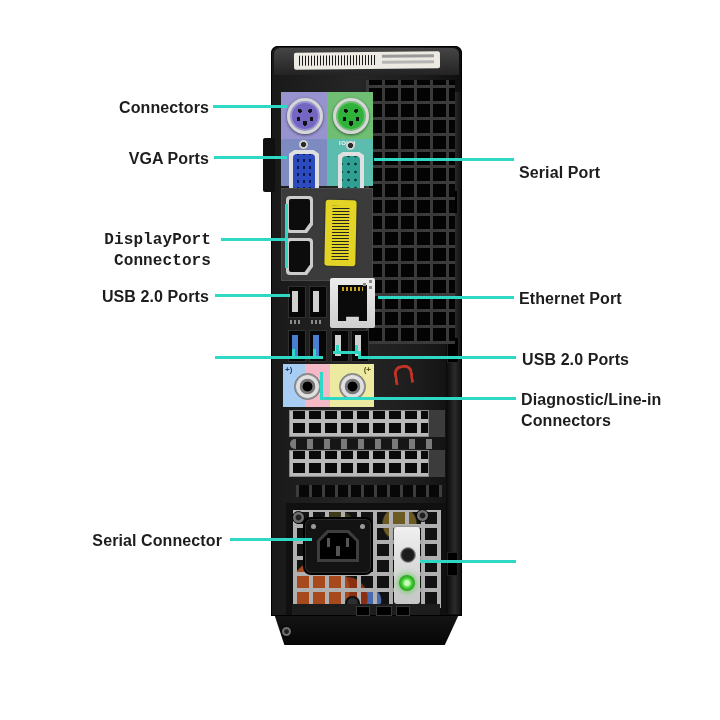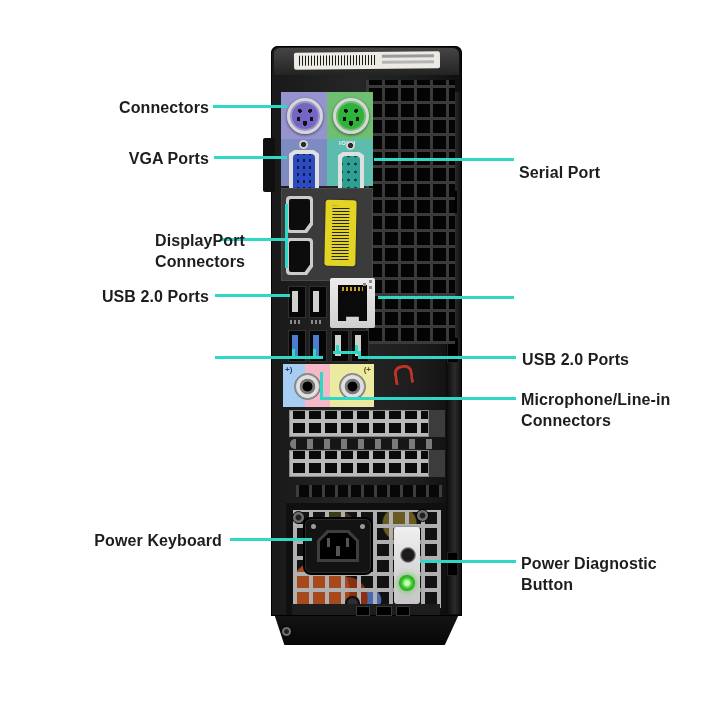--- a/index.html
+++ b/index.html
@@ -287,35 +287,34 @@
 
   <div class="lbl l" style="top:97px;right:511px;">
     <div>Connectors</div>
   </div>
   <div class="lbl l" style="top:148px;right:511px;">
     <div>VGA Ports</div>
   </div>
   <div class="lbl r" style="top:150px;left:519px;margin-top:12px;">
     <div>Serial Port</div>
   </div>
-  <div class="lbl l" style="top:230px;right:475px;">
+  <div class="lbl l" style="top:230px;right:509px;font-family:Liberation Mono, monospace;">
     <div>DisplayPort</div>
     <div>Connectors</div>
   </div>
   <div class="lbl l" style="top:286px;right:511px;">
     <div>USB 2.0 Ports</div>
   </div>
+  <div class="lbl r" style="top:288px;left:519px;">
+    <div>Ethernet Port</div>
+  </div>
   <div class="lbl r" style="top:349px;left:522px;">
     <div>USB 2.0 Ports</div>
   </div>
   <div class="lbl r" style="top:389px;left:521px;">
-    <div>Microphone/Line-in</div>
+    <div>Diagnostic/Line-in</div>
     <div>Connectors</div>
   </div>
   <div class="lbl l" style="top:530px;right:498px;">
-    <div>Power Keyboard</div>
-  </div>
-  <div class="lbl r" style="top:553px;left:521px;">
-    <div>Power Diagnostic</div>
-    <div>Button</div>
+    <div>Serial Connector</div>
   </div>
 
 </div>
 
 </body></html>

